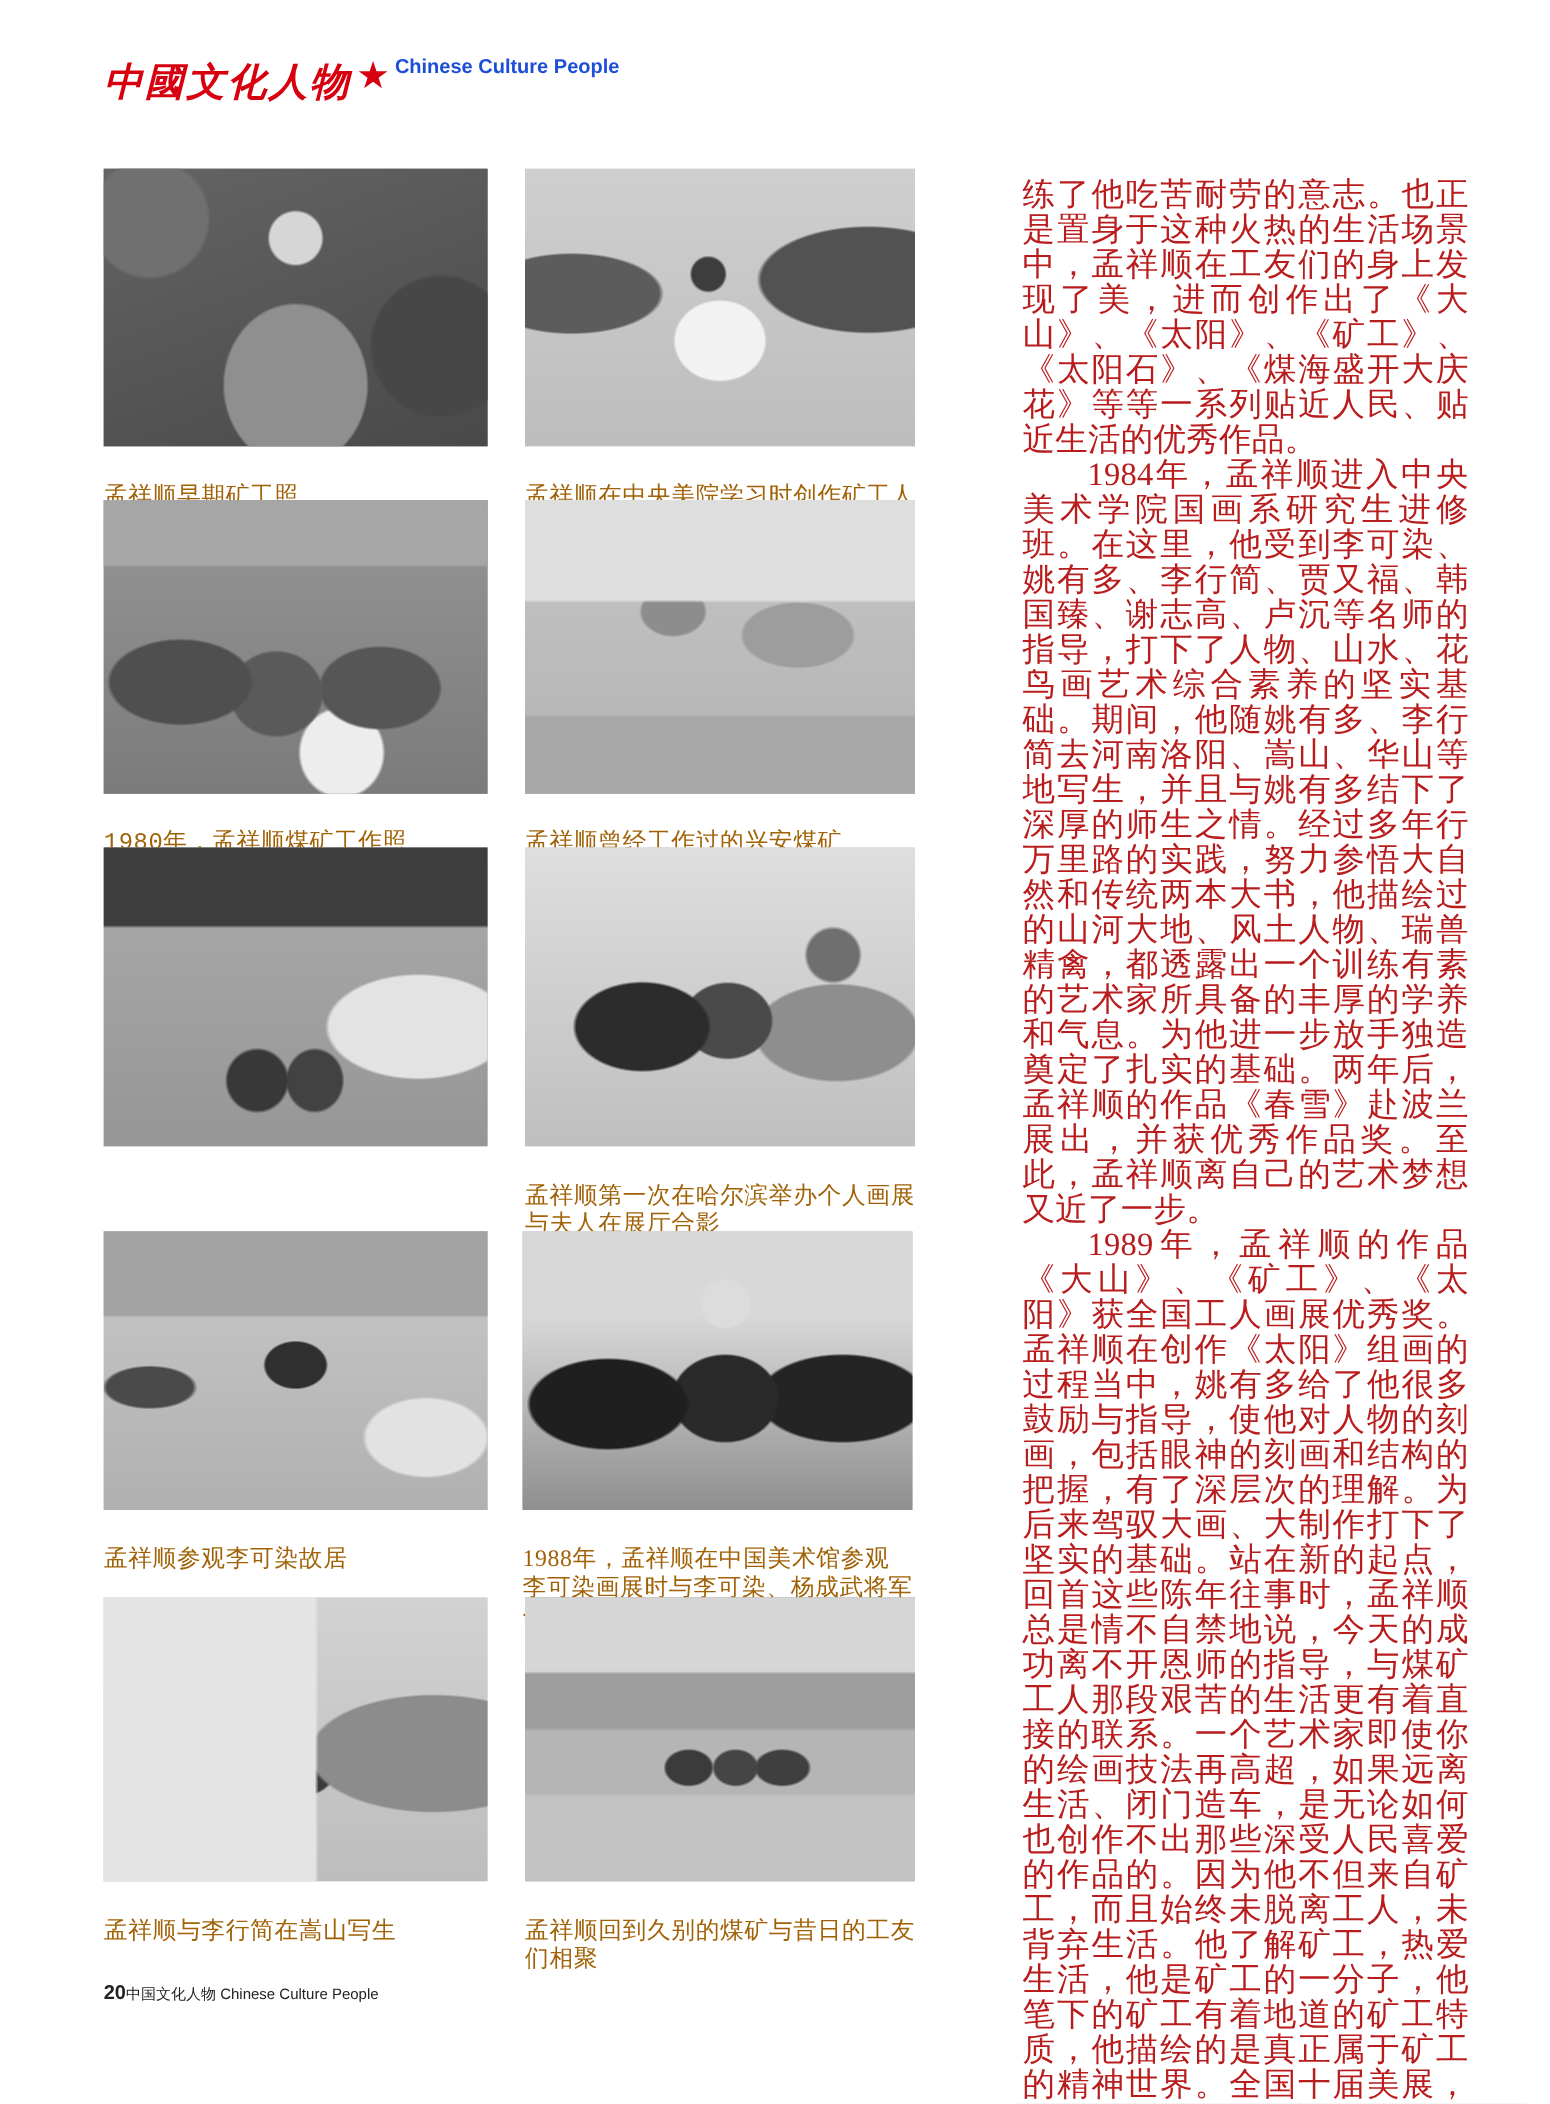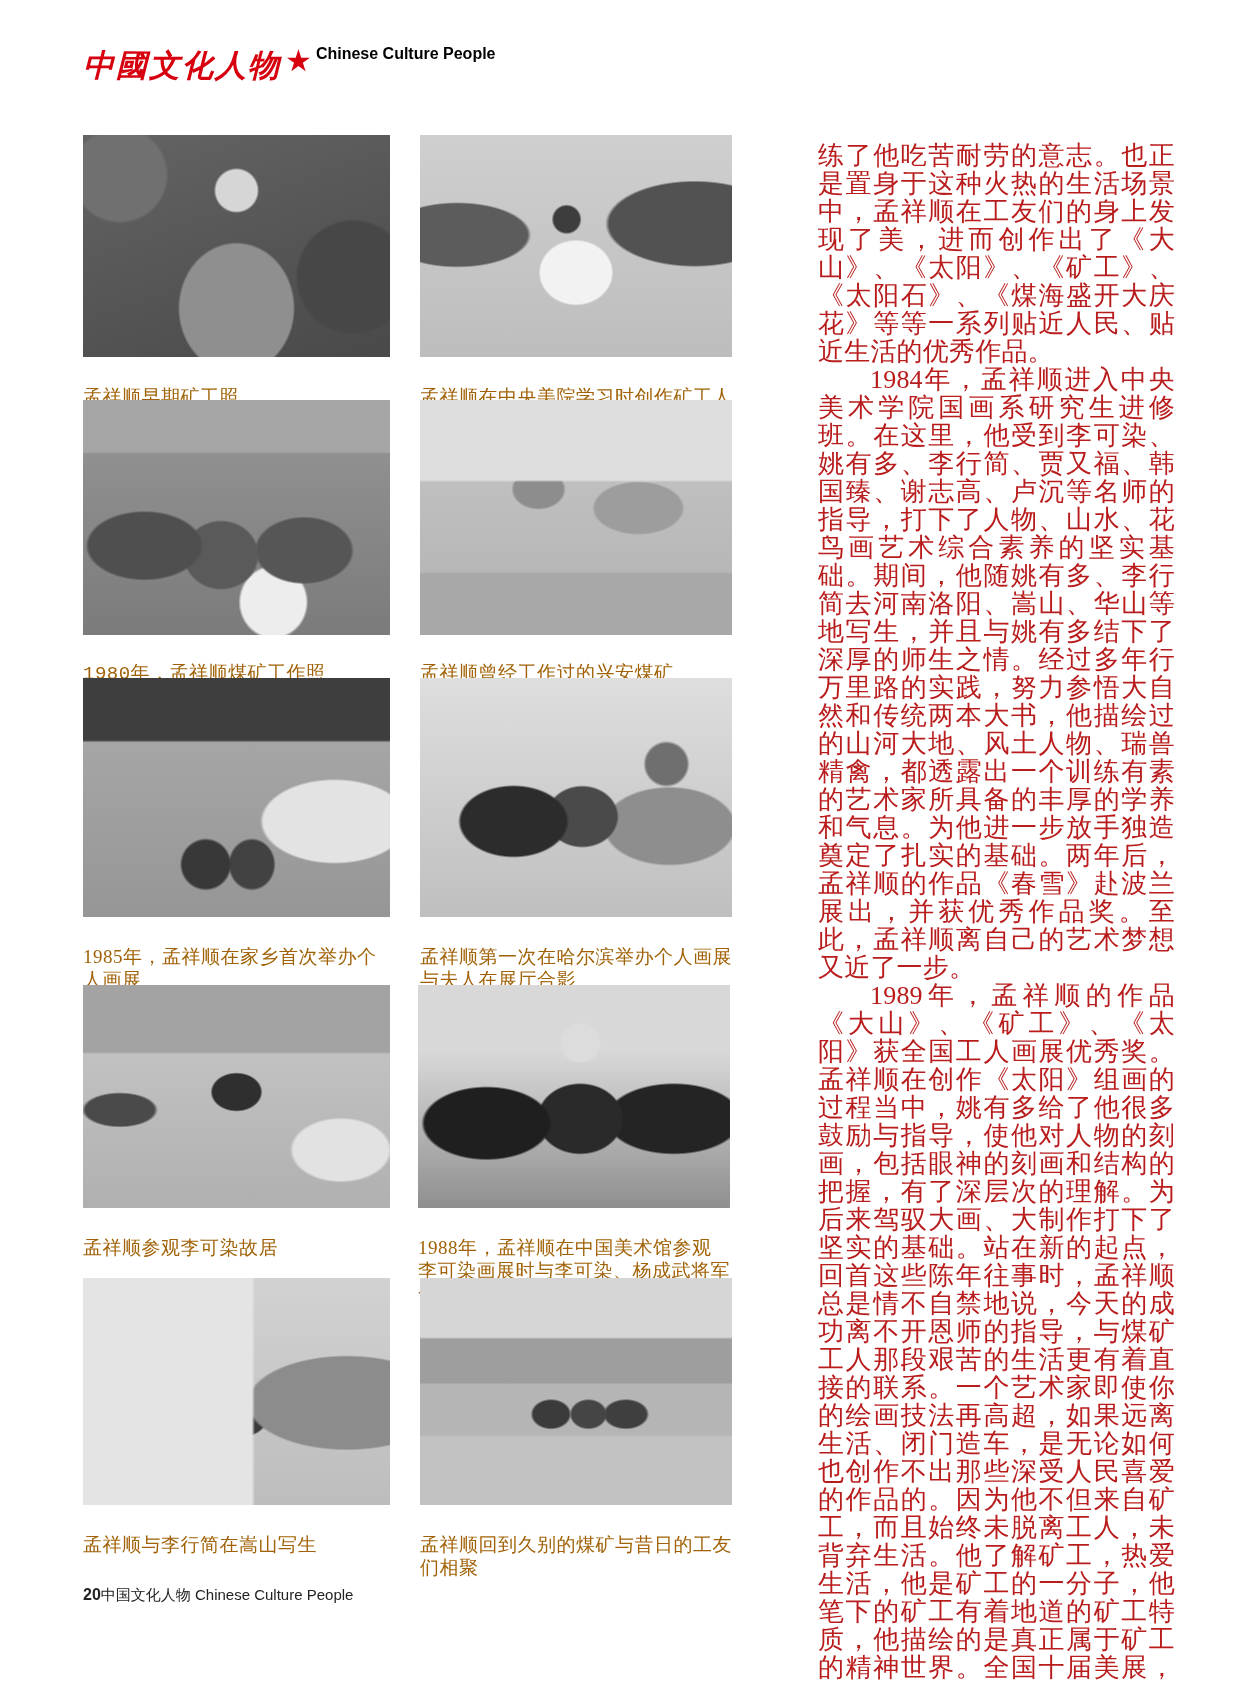--- a/index.html
+++ b/index.html
@@ -8,21 +8,21 @@
     background:#ffffff;overflow:hidden;
     font-family:"Liberation Serif","DejaVu Serif",serif;color:#2e2e2e;
   }
   
   .hdr{position:absolute;left:83px;top:45px;height:44px;display:flex;align-items:flex-start;gap:4px;}
   .logo-cn{
     font-family:"Liberation Serif","DejaVu Serif",serif;
     font-weight:bold;font-style:italic;font-size:31px;color:#d7000f;letter-spacing:2px;
   }
   .logo-star{color:#d7000f;font-size:30px;line-height:1;font-style:normal;transform:translateY(1px);}
-  .logo-en{font-family:"Liberation Sans","DejaVu Sans",sans-serif;font-weight:bold;font-size:16px;color:#000000;}
+  .logo-en{font-family:"Liberation Sans","DejaVu Sans",sans-serif;font-weight:bold;font-size:16px;color:#1d4ed8;}
   
   .photos{position:absolute;left:83px;top:0;width:707px;}
   .prow{position:absolute;left:0;display:flex;gap:30px;}
   .cell{margin:0;padding:0;}
   .cell.c1{width:307px;}
   .cell.c2{width:312px;}
   .photo{width:100%;background-repeat:no-repeat;background-size:cover;}
   figcaption{
     margin-top:28px;font-size:19px;line-height:23px;color:#a16207;letter-spacing:0.5px;
   }
@@ -98,21 +98,21 @@
   .article{
     position:absolute;left:818px;top:142px;width:357px;
     font-size:26px;line-height:28px;text-align:justify;color:#b91c1c;letter-spacing:0.2px;
   }
   .article p{margin:0;text-indent:2em;}
   .article p.first{text-indent:0;}
   
   .ftr{position:absolute;left:83px;top:1586px;display:flex;align-items:baseline;gap:0;
     font-family:"Liberation Sans","DejaVu Sans",sans-serif;color:#222;}
   .pnum{font-weight:bold;font-size:16px;}
-  .fmag{font-size:15px;}
+  .fmag{font-size:12px;}
 </style>
 </head>
 <body>
 
 <div class="page">
 
   <header class="hdr">
     <span class="logo-cn">中國文化人物</span>
     <span class="logo-star">★</span>
     <span class="logo-en">Chinese Culture People</span>
@@ -138,21 +138,20 @@
       </figure>
       <figure class="cell c2">
         <div class="photo ph4"></div>
         <figcaption>孟祥顺曾经工作过的兴安煤矿</figcaption>
       </figure>
     </div>
 
     <div class="prow r3">
       <figure class="cell c1">
         <div class="photo ph5"></div>
-        <figcaption>1985年，孟祥顺在家乡首次举办个人画展</figcaption>
       </figure>
       <figure class="cell c2">
         <div class="photo ph6"></div>
         <figcaption>孟祥顺第一次在哈尔滨举办个人画展与夫人在展厅合影</figcaption>
       </figure>
     </div>
 
     <div class="prow r4">
       <figure class="cell c1">
         <div class="photo ph7"></div>

